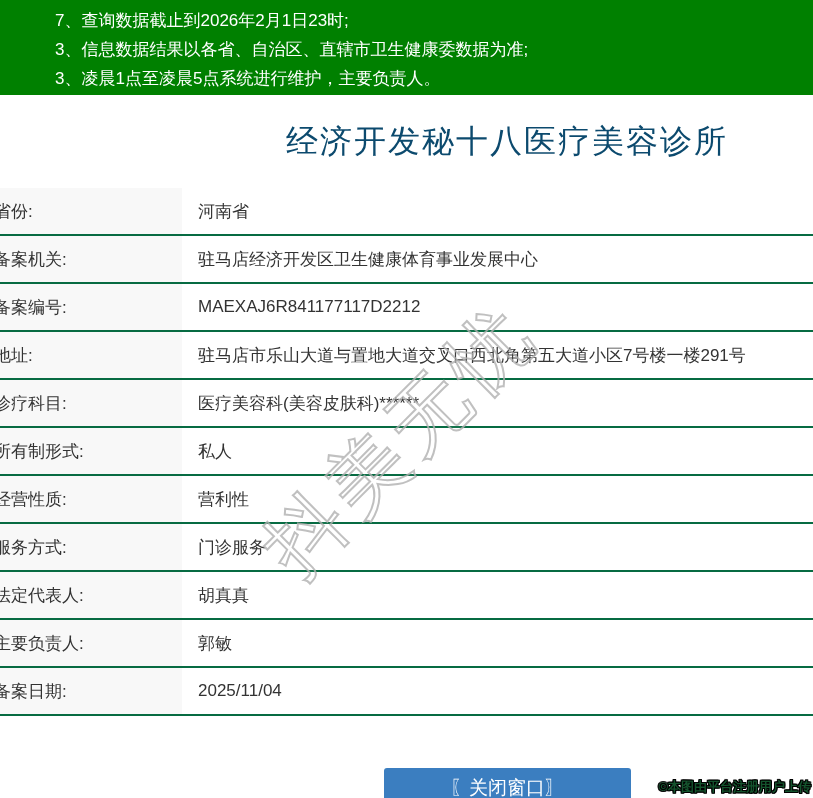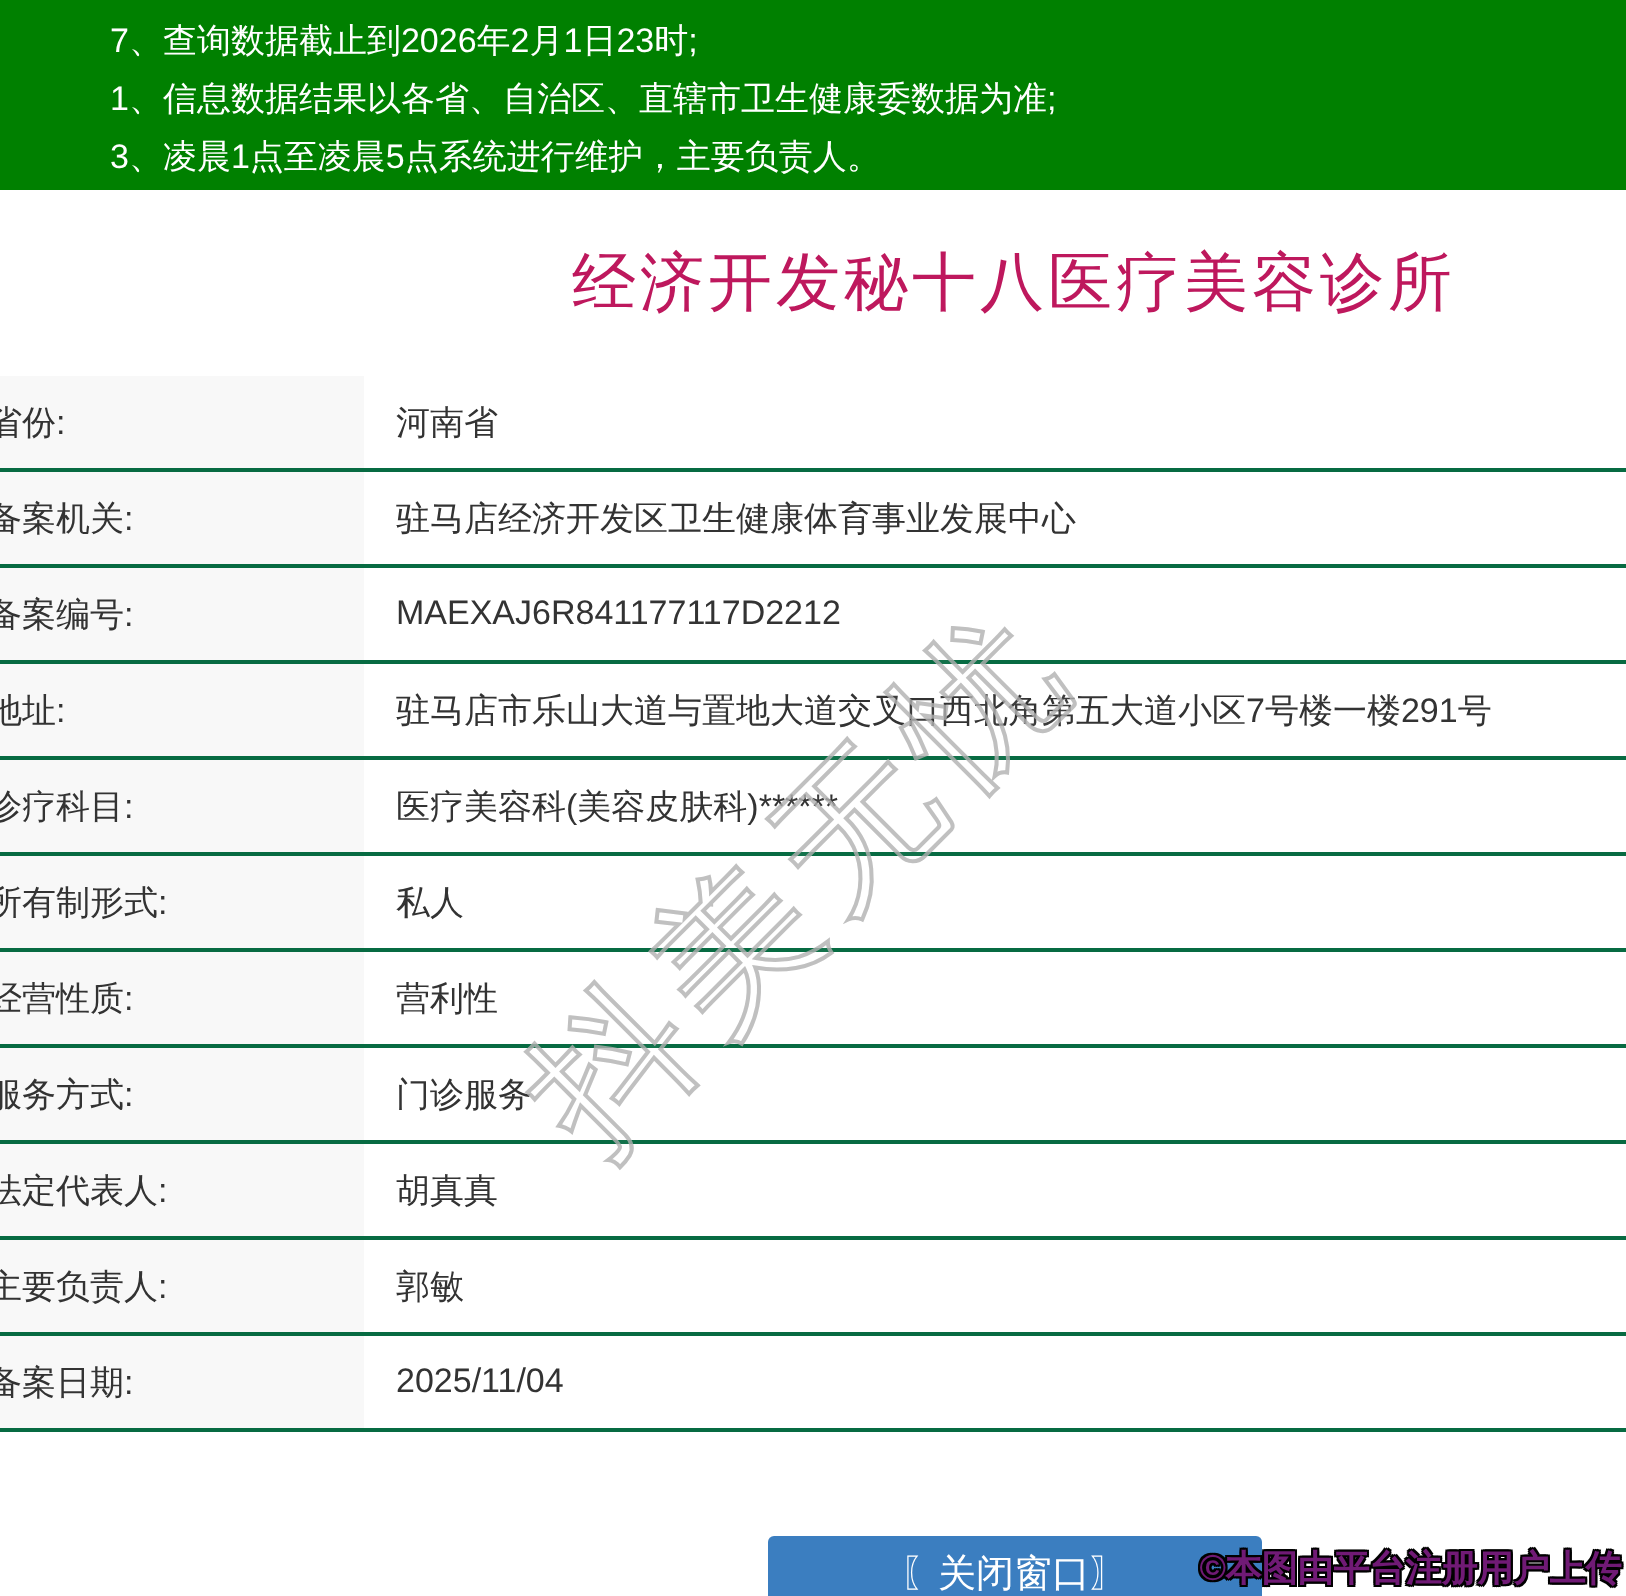--- a/index.html
+++ b/index.html
@@ -35,21 +35,21 @@
   
   .title-wrap {
     height: 93px;
     display: flex;
     align-items: center;
     justify-content: center;
   }
   .page-title {
     font-size: 32px;
     font-weight: 500;
-    color: #be185d;
+    color: #0c4a6e;
     letter-spacing: 2px;
     white-space: nowrap;
   }
   
   .info-table { width: 100%; }
   .row {
     display: flex;
     height: 46px;
     border-bottom: 2px solid #076b42;
   }
@@ -109,40 +109,40 @@
     -webkit-text-stroke: 2px rgba(176, 176, 176, 0.8);
     pointer-events: none;
     z-index: 5;
     white-space: nowrap;
   }
   
   .copyright {
     position: absolute;
     right: 2px;
     bottom: 2px;
-    font-size: 18px;
+    font-size: 13px;
     font-weight: bold;
-    color: #701a75;
+    color: #14532d;
     text-shadow:
       -1px -1px 0 #000, 1px -1px 0 #000,
       -1px  1px 0 #000, 1px  1px 0 #000,
       -1px  0   0 #000, 1px  0   0 #000,
        0   -1px 0 #000, 0    1px 0 #000;
     z-index: 10;
     white-space: nowrap;
   }
 </style>
 </head>
 <body>
 
 <div class="page">
 
   <div class="notice-bar">
     <div class="notice-line"><span>7、查询数据截止到</span><b>2026年2月1日23时</b><span>;</span></div>
-    <div class="notice-line"><span>1、信息数据结果以各省、自治区、直辖市卫生健康委数据为准;</span><b></b><span></span></div>
+    <div class="notice-line"><span>3、信息数据结果以各省、自治区、直辖市卫生健康委数据为准;</span><b></b><span></span></div>
     <div class="notice-line"><span>3、</span><b>凌晨1点至凌晨5点</b><span>系统进行维护，主要负责人。</span></div>
   </div>
 
   <div class="title-wrap">
     <div class="page-title">经济开发秘十八医疗美容诊所</div>
   </div>
 
   <div class="info-table">
     <div class="row">
       <div class="cell-label">省份:</div>

